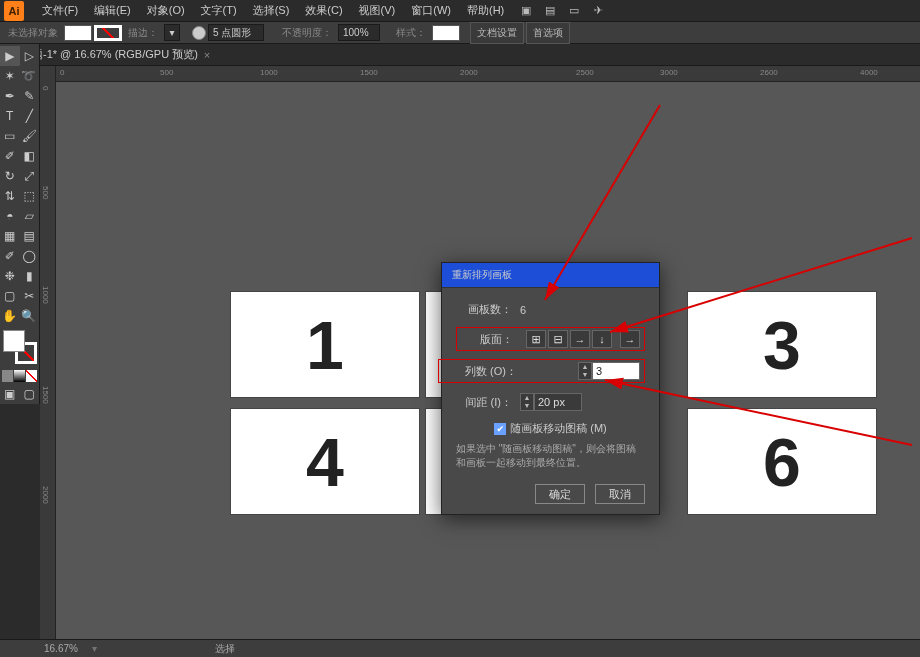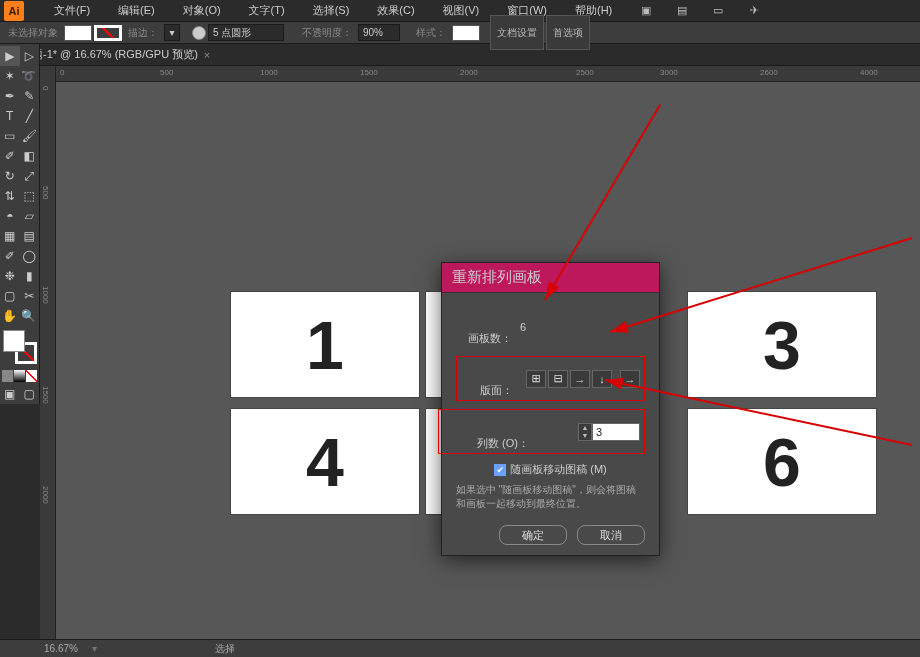--- a/index.html
+++ b/index.html
@@ -1,30 +1,30 @@
 <!DOCTYPE html>
 <html><head>
 <meta charset="utf-8">
 <style>
   * { margin:0; padding:0; box-sizing:border-box; }
   body { font-family:"Microsoft YaHei","Segoe UI",sans-serif; background:#2b2b2b; color:#ccc; width:920px; height:657px; overflow:hidden; position:relative; font-size:11px; }
 
   
-  .menubar { height:22px; background:#2b2b2b; border-bottom:1px solid #1a1a1a; display:flex; align-items:center; padding-left:4px; gap:12px; }
+  .menubar { height:22px; background:#2b2b2b; border-bottom:1px solid #1a1a1a; display:flex; align-items:center; padding-left:4px; gap:0; }
   .ai-logo { width:20px; height:20px; background:#ff7f18; color:#3b1e00; display:flex; align-items:center; justify-content:center; font-weight:bold; font-size:11px; border-radius:2px; margin-right:10px; }
   .menu-item { padding:8px 8px; color:#ccc; cursor:default; }
   .menu-icon { width:20px; height:20px; display:flex; align-items:center; justify-content:center; color:#bbb; margin-left:4px; }
 
   
   .controlbar { height:22px; background:#3d3d3d; border-bottom:1px solid #1a1a1a; display:flex; align-items:center; padding:0 4px; gap:2px; font-size:10px; color:#999; }
   .cb-label { padding:0 4px; color:#888; }
   .swatch { width:28px; height:16px; display:flex; }
   .swatch div { flex:1; border:1px solid #555; }
   .cb-field { background:#2b2b2b; border:1px solid #1a1a1a; height:17px; padding:0 4px; display:flex; align-items:center; color:#ccc; }
-  .cb-btn { background:#3a3a3a; border:1px solid #555; height:35px; padding:0 6px; display:flex; align-items:center; color:#bbb; }
+  .cb-btn { background:#3a3a3a; border:1px solid #555; height:22px; padding:0 6px; display:flex; align-items:center; color:#bbb; }
 
   
   .tabbar { height:22px; background:#2b2b2b; border-bottom:1px solid #1a1a1a; display:flex; align-items:center; }
   .doctab { padding:3px 10px; background:#2b2b2b; font-size:11px; color:#ccc; display:flex; align-items:center; gap:6px;}
   .doctab .x { color:#888; }
 
   
   .main { position:relative; height:575px; background:#575757; margin-left:40px; }
   .ruler-h { position:absolute; top:0; left:0; right:0; height:16px; background:#3a3a3a; border-bottom:1px solid #222; }
   .ruler-v { position:absolute; top:0; left:0; bottom:0; width:16px; background:#3a3a3a; border-right:1px solid #222; }
@@ -41,35 +41,35 @@
   .fill-stroke .stroke { position:absolute; bottom:0; right:0; width:22px; height:22px; background:#3d3d3d; border:3px solid #fff; }
   .fill-stroke .stroke::after { content:""; position:absolute; inset:0; background:linear-gradient(45deg,transparent 45%,red 45%,red 55%,transparent 55%); }
   .colorrow { display:flex; justify-content:center; gap:1px; padding:2px; }
   .colorrow div { width:12px; height:12px; }
 
   
   .artboard { position:absolute; background:#fff; box-shadow:0 0 0 1px rgba(0,0,0,.2); display:flex; align-items:center; justify-content:center; font-size:68px; font-weight:800; color:#222; font-family:Arial,sans-serif; }
 
   
   .dialog { position:absolute; background:#494949; color:#ccc; border:1px solid #222; box-shadow:0 4px 20px rgba(0,0,0,.6); font-size:11px; }
-  .dlg-title { background:#be185d; padding:5px 10px; border-bottom:1px solid #333; font-size:15px; }
+  .dlg-title { background:#1d4ed8; padding:5px 10px; border-bottom:1px solid #333; font-size:10px; }
   .dlg-body { padding:12px 14px 10px 14px; }
   .dlg-row { display:flex; align-items:center; gap:8px; margin-bottom:8px; padding:2px 4px; }
-  .dlg-row .lbl { width:52px; text-align:right; color:#ccc;margin-top:24px; }
+  .dlg-row .lbl { width:52px; text-align:right; color:#ccc; }
   .layout-btns { display:flex; gap:2px; }
   .layout-btn { width:20px; height:18px; background:#3a3a3a; border:1px solid #666; display:flex; align-items:center; justify-content:center; font-size:11px; color:#ddd;}
   .num-field { display:flex; align-items:center; }
   .num-field .spinners { width:14px; height:18px; background:#3a3a3a; border:1px solid #666; display:flex; flex-direction:column; font-size:7px; color:#bbb; }
   .num-field .spinners span { flex:1; text-align:center; line-height:8px;}
   .num-field input { background:#fff; border:1px solid #666; width:48px; height:18px; padding:0 3px; font-size:11px; color:#222; }
   .num-field input.dark { background:#3a3a3a; color:#ddd; }
   .dlg-check { display:flex; align-items:center; gap:4px; justify-content:center; margin:6px 0; color:#ccc; }
   .dlg-note { font-size:10px; color:#aaa; line-height:1.4; margin:6px 0 14px 0; }
   .dlg-buttons { display:flex; justify-content:flex-end; gap:10px; }
-  .dlg-buttons button { width:68px; height:20px; background:#494949; border:1px solid #888; border-radius:8px; color:#ddd; font-size:11px; }
+  .dlg-buttons button { width:50px; height:20px; background:#494949; border:1px solid #888; border-radius:0; color:#ddd; font-size:11px; }
   .redbox { border:1.5px solid #d80000;justify-content:space-between; }
 
   
   .statusbar { position:absolute; bottom:0; left:0; right:0; height:18px; background:#3d3d3d; border-top:1px solid #1a1a1a; display:flex; align-items:center; font-size:10px; color:#aaa; gap:14px; padding-left:44px; z-index:40; }
 
   
   svg.overlay { position:absolute; inset:0; width:920px; height:657px; pointer-events:none; z-index:50; }
 </style>
 </head>
 <body>
@@ -98,24 +98,24 @@
     </div>
   <div class="swatch">
       <div style="background:#3d3d3d;border:3px solid #fff;position:relative">
         <span style="position:absolute;inset:0;background:linear-gradient(45deg,transparent 45%,red 45%,red 55%,transparent 55%)"></span>
       </div>
     </div>
   <span class="cb-label">描边：</span>
   <div class="cb-field" style="width:16px;justify-content:center">▾</div>
   <span style="width:8px"></span>
   <div style="width:14px;height:14px;border:1px solid #888;border-radius:50%;background:#ccc"></div>
-  <div class="cb-field" style="width:76px">5 点圆形</div>
+  <div class="cb-field" style="width:56px">5 点圆形</div>
   <span style="width:10px"></span>
   <span class="cb-label">不透明度：</span>
-  <div class="cb-field" style="width:42px">90%</div>
+  <div class="cb-field" style="width:42px">100%</div>
   <span style="width:8px"></span>
   <span class="cb-label">样式：</span>
   <div class="swatch">
       <div style="background:#fff"></div>
     </div>
   <span style="width:6px"></span>
   <div class="cb-btn">文档设置</div>
   <div class="cb-btn">首选项</div>
 </div>
 
@@ -241,30 +241,40 @@
     <div class="dlg-row redbox">
       <span class="lbl">版面：</span>
       <div class="layout-btns">
         <div class="layout-btn">⊞</div>
         <div class="layout-btn">⊟</div>
         <div class="layout-btn">→</div>
         <div class="layout-btn">↓</div>
         <div class="layout-btn" style="margin-left:6px">→</div>
       </div>
     </div>
-    <div class="dlg-row redbox" style="margin-left:-18px;padding-left:38px">
+    <div class="dlg-row redbox" style="margin-left:-18px;padding-left:26px">
       <span class="lbl">列数 (O)：</span>
       <div class="num-field">
         <div class="spinners">
             <span>▲</span>
             <span>▼</span>
           </div>
         <input value="3" style="">
       </div>
     </div>
+    <div class="dlg-row">
+      <span class="lbl">间距 (I)：</span>
+      <div class="num-field">
+        <div class="spinners">
+            <span>▲</span>
+            <span>▼</span>
+          </div>
+        <input class="dark" value="20 px" style="">
+      </div>
+    </div>
     <div class="dlg-check">
       <span style="width:12px;height:12px;background:#6aa0ff;color:#fff;display:inline-flex;align-items:center;justify-content:center;font-size:9px">✔</span>
       <span>随画板移动图稿 (M)</span>
     </div>
     <div class="dlg-note">如果选中 "随画板移动图稿"，则会将图稿和画板一起移动到最终位置。</div>
     <div class="dlg-buttons">
       <button>确定</button>
       <button>取消</button>
     </div>
   </div>

